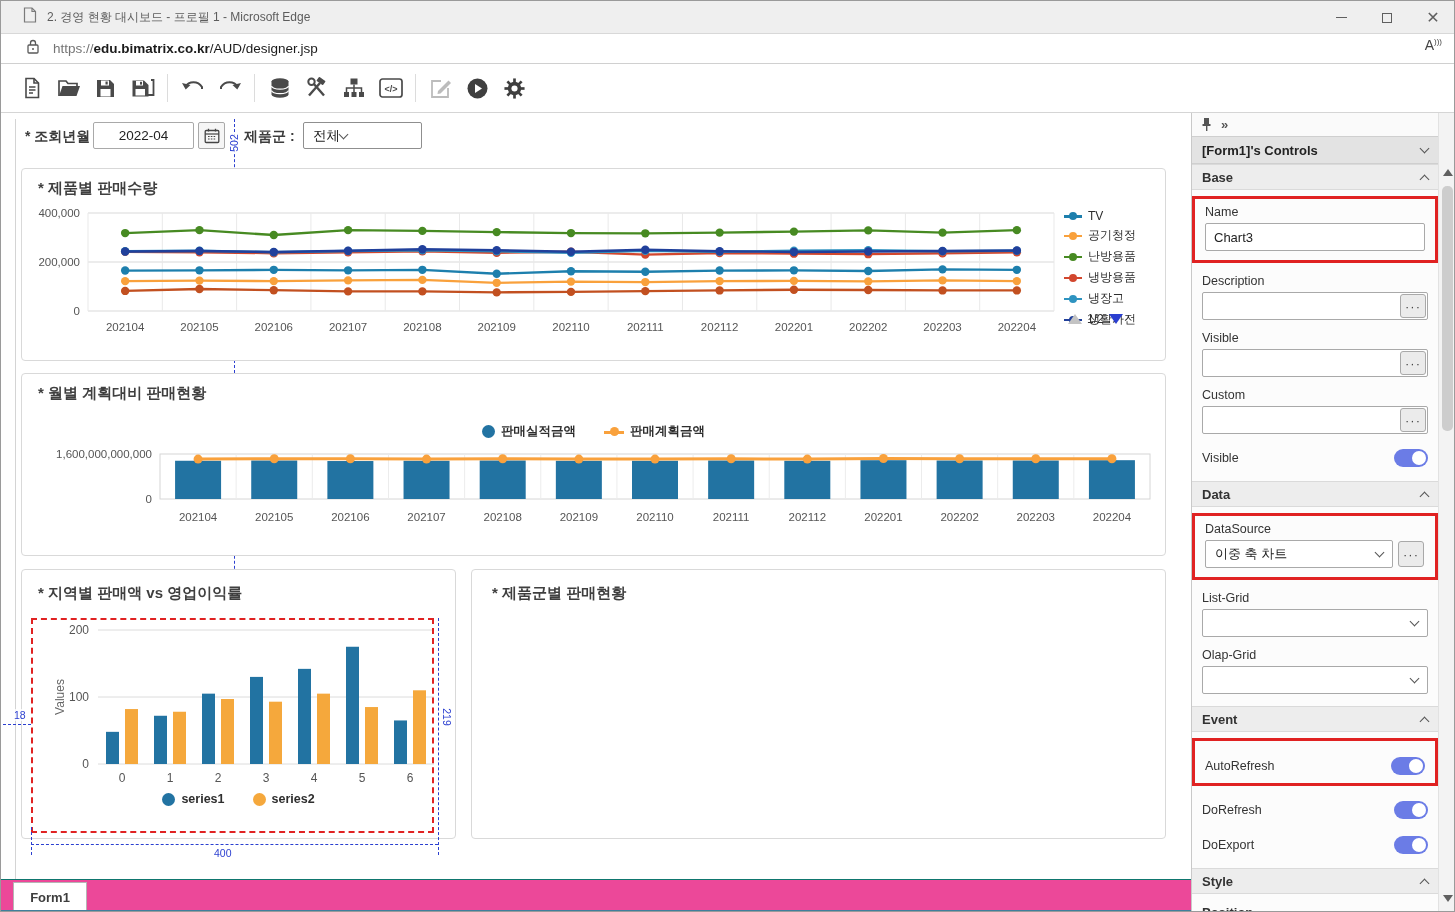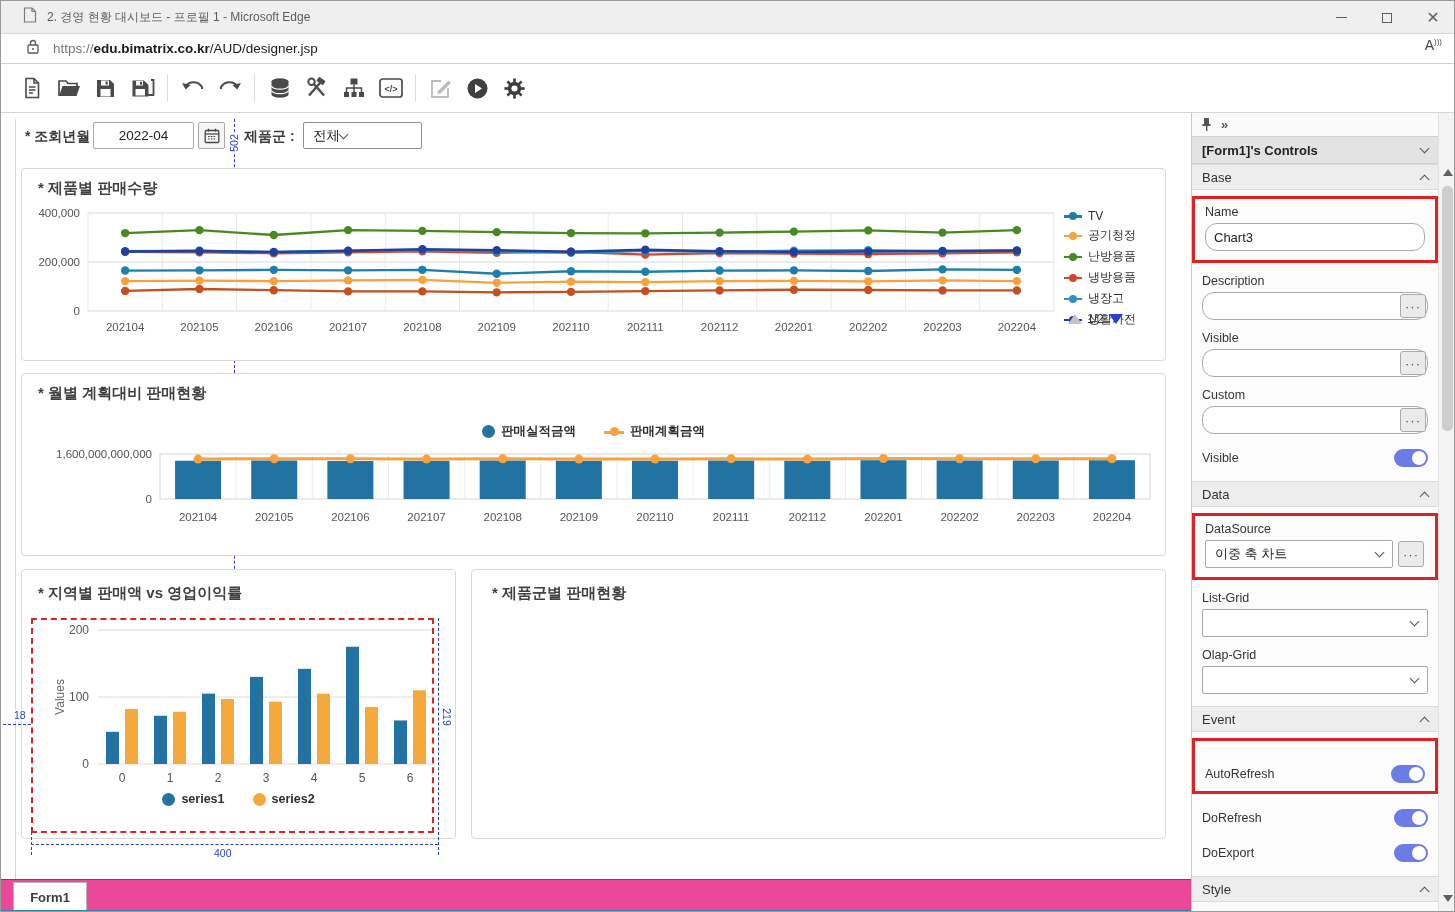--- a/index.html
+++ b/index.html
@@ -80,24 +80,24 @@
 
   
   .tabstrip{left:0;top:878px;width:1190px;height:31px;background:#ec4899;border-top:1px solid #0f766e}
   .ftab{position:absolute;left:12px;top:2px;width:74px;height:29px;background:#fff;border:1px solid #b5b5b5;border-bottom:none;display:flex;align-items:center;justify-content:center;font-size:13px;font-weight:bold;color:#3d3d3d}
   .teal-bar{left:0;top:909px;width:1190px;height:3px;background:#3f7f9c}
 
   
   .pin-row{height:23px;display:flex;align-items:center;gap:8px;padding-left:8px;background:#fafafa;color:#555}
   .pin-row .gg{font-size:13px;color:#555;font-weight:bold}
   .ctl-hdr{height:28px;background:#e3e3e3;border-top:1px solid #cfcfcf;border-bottom:1px solid #cfcfcf;display:flex;align-items:center;justify-content:space-between;padding:0 10px;font-size:13px;font-weight:bold;color:#222}
-  .sec-hdr{height:26px;background:#ededed;border-top:1px solid #dadada;border-bottom:1px solid #dadada;display:flex;align-items:center;justify-content:space-between;padding:0 10px;font-size:13px;font-weight:normal;color:#333}
+  .sec-hdr{height:26px;background:#ededed;border-top:1px solid #dadada;border-bottom:1px solid #dadada;display:flex;align-items:center;justify-content:space-between;padding:0 10px;font-size:13px;font-weight:bold;color:#333}
   .pbody{padding:0 10px}
   .plabel{font-size:12.5px;color:#333;margin-top:11px}
-  .pinput{height:28px;margin-top:4px;background:#fff;border:1px solid #a9a9a9;border-radius:12px;display:flex;align-items:center;font-size:13px;color:#222;padding-left:8px}
+  .pinput{height:28px;margin-top:4px;background:#fff;border:1px solid #a9a9a9;border-radius:2px;display:flex;align-items:center;font-size:13px;color:#222;padding-left:8px}
   .pinput .val{flex:1}
   .dots-btn{width:26px;height:24px;margin-right:1px;background:#ebebeb;border:1px solid #a9a9a9;border-radius:3px;display:flex;align-items:center;justify-content:center;font-size:13px;color:#444;letter-spacing:1px;flex:0 0 26px}
   .redbox{border:3px solid #e02222;margin:6px -10px 0;padding:0 10px 9px}
   .redbox .plabel{margin-top:6px}
   .toggle-row{display:flex;align-items:center;justify-content:space-between;margin-top:13px;height:22px}
   .toggle{position:relative;width:34px;height:18px;border-radius:9px;background:#6b7ce6}
   .toggle::after{content:"";position:absolute;right:2px;top:2px;width:14px;height:14px;border-radius:50%;background:#fff}
   .selrow{display:flex;align-items:center;gap:5px;margin-top:4px}
   .pselect{flex:1;height:28px;background:#fff;border:1px solid #a9a9a9;border-radius:2px;display:flex;align-items:center;justify-content:space-between;padding:0 9px;font-size:13px;color:#222}
   .fullbar{margin:12px -10px 0}
@@ -672,21 +672,21 @@
           <span></span>
           <span class="chev down"></span>
         </div>
 
       <div class="sec-hdr fullbar">
         <span>Event</span>
           <span class="chev up"></span>
       </div>
 
       <div class="redbox" style="padding-bottom:6px">
-        <div class="toggle-row" style="margin-top:22px">
+        <div class="toggle-row" style="margin-top:14px">
           <span class="plabel" style="margin-top:0">AutoRefresh</span>
           <span class="toggle"></span>
         </div>
       </div>
 
       <div class="toggle-row">
         <span class="plabel" style="margin-top:0">DoRefresh</span>
         <span class="toggle"></span>
       </div>
       <div class="toggle-row">

